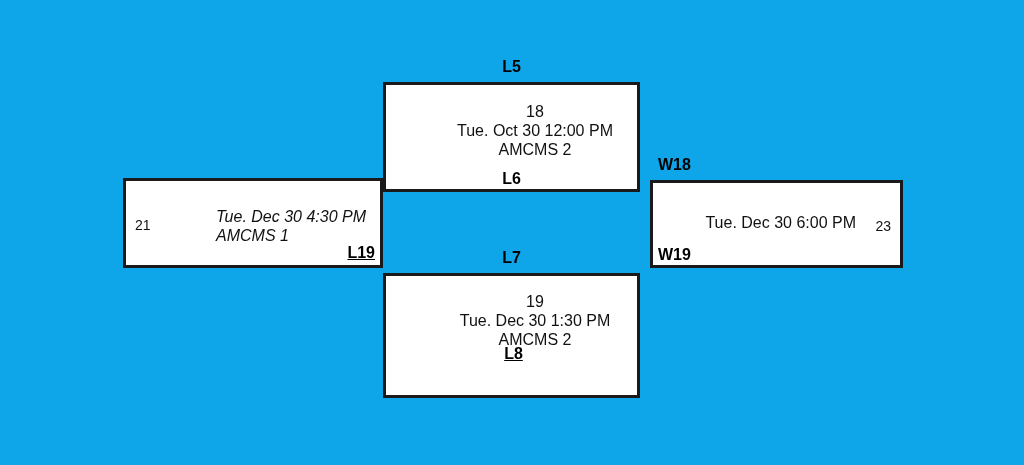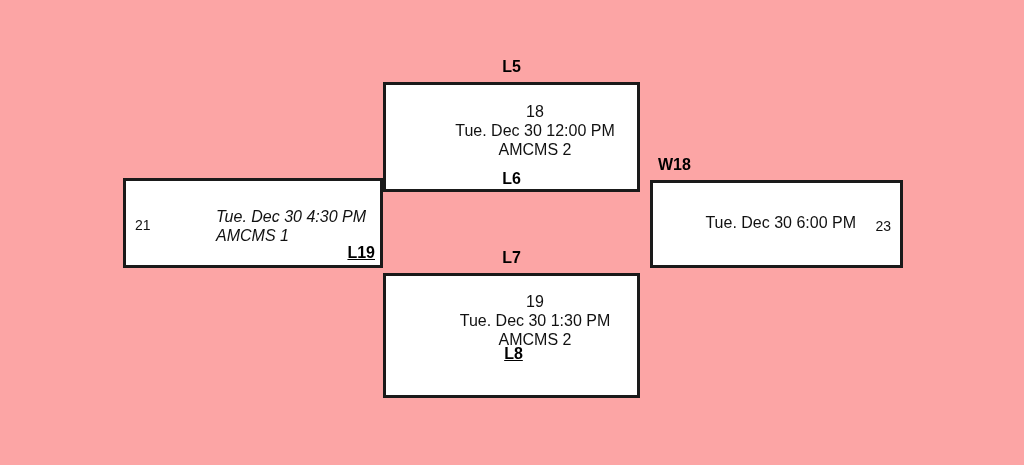--- a/index.html
+++ b/index.html
@@ -8,21 +8,21 @@
     background: #ffffff;
   }
   body {
     font-family: "Liberation Sans", sans-serif;
     color: #000000;
   }
   #bracket-canvas {
     position: relative;
     width: 1024px;
     height: 465px;
-    background: #fca5a5;
+    background: #0ea5e9;
     overflow: hidden;
   }
 
   
   .game-box {
     position: absolute;
     box-sizing: border-box;
     border: 3px solid #1a1a1a;
     background: #ffffff;
   }
@@ -68,21 +68,21 @@
 </head>
 <body>
 
 <div id="bracket-canvas">
 
   <div class="seed-label center" style="left:383px; top:58px; width:257px;">L5</div>
 
   <div class="game-box" style="left:383px; top:82px; width:257px; height:110px;">
     <div class="box-text center" style="top:17px;">
       <span class="line">18</span>
-      <span class="line">Tue. Dec 30 12:00 PM</span>
+      <span class="line">Tue. Oct 30 12:00 PM</span>
       <span class="line">AMCMS 2</span>
     </div>
   </div>
 
   <div class="seed-label center" style="left:383px; top:170px; width:257px;">L6</div>
 
   <div class="seed-label center" style="left:383px; top:249px; width:257px;">L7</div>
 
   <div class="game-box" style="left:383px; top:273px; width:257px; height:125px;">
     <div class="box-text center" style="top:16px;">
@@ -107,14 +107,15 @@
 
   <div class="seed-label left" style="left:658px; top:156px; width:232px;">W18</div>
 
   <div class="game-box" style="left:650px; top:180px; width:253px; height:88px;">
     <div class="side-num" style="right:9px; top:35px;">23</div>
     <div class="box-text" style="right:44px; top:30px; text-align:right;">
       <span class="line">Tue. Dec 30 6:00 PM</span>
     </div>
   </div>
 
+  <div class="seed-label left" style="left:658px; top:246px; width:232px;">W19</div>
 
 </div>
 
 </body></html>

